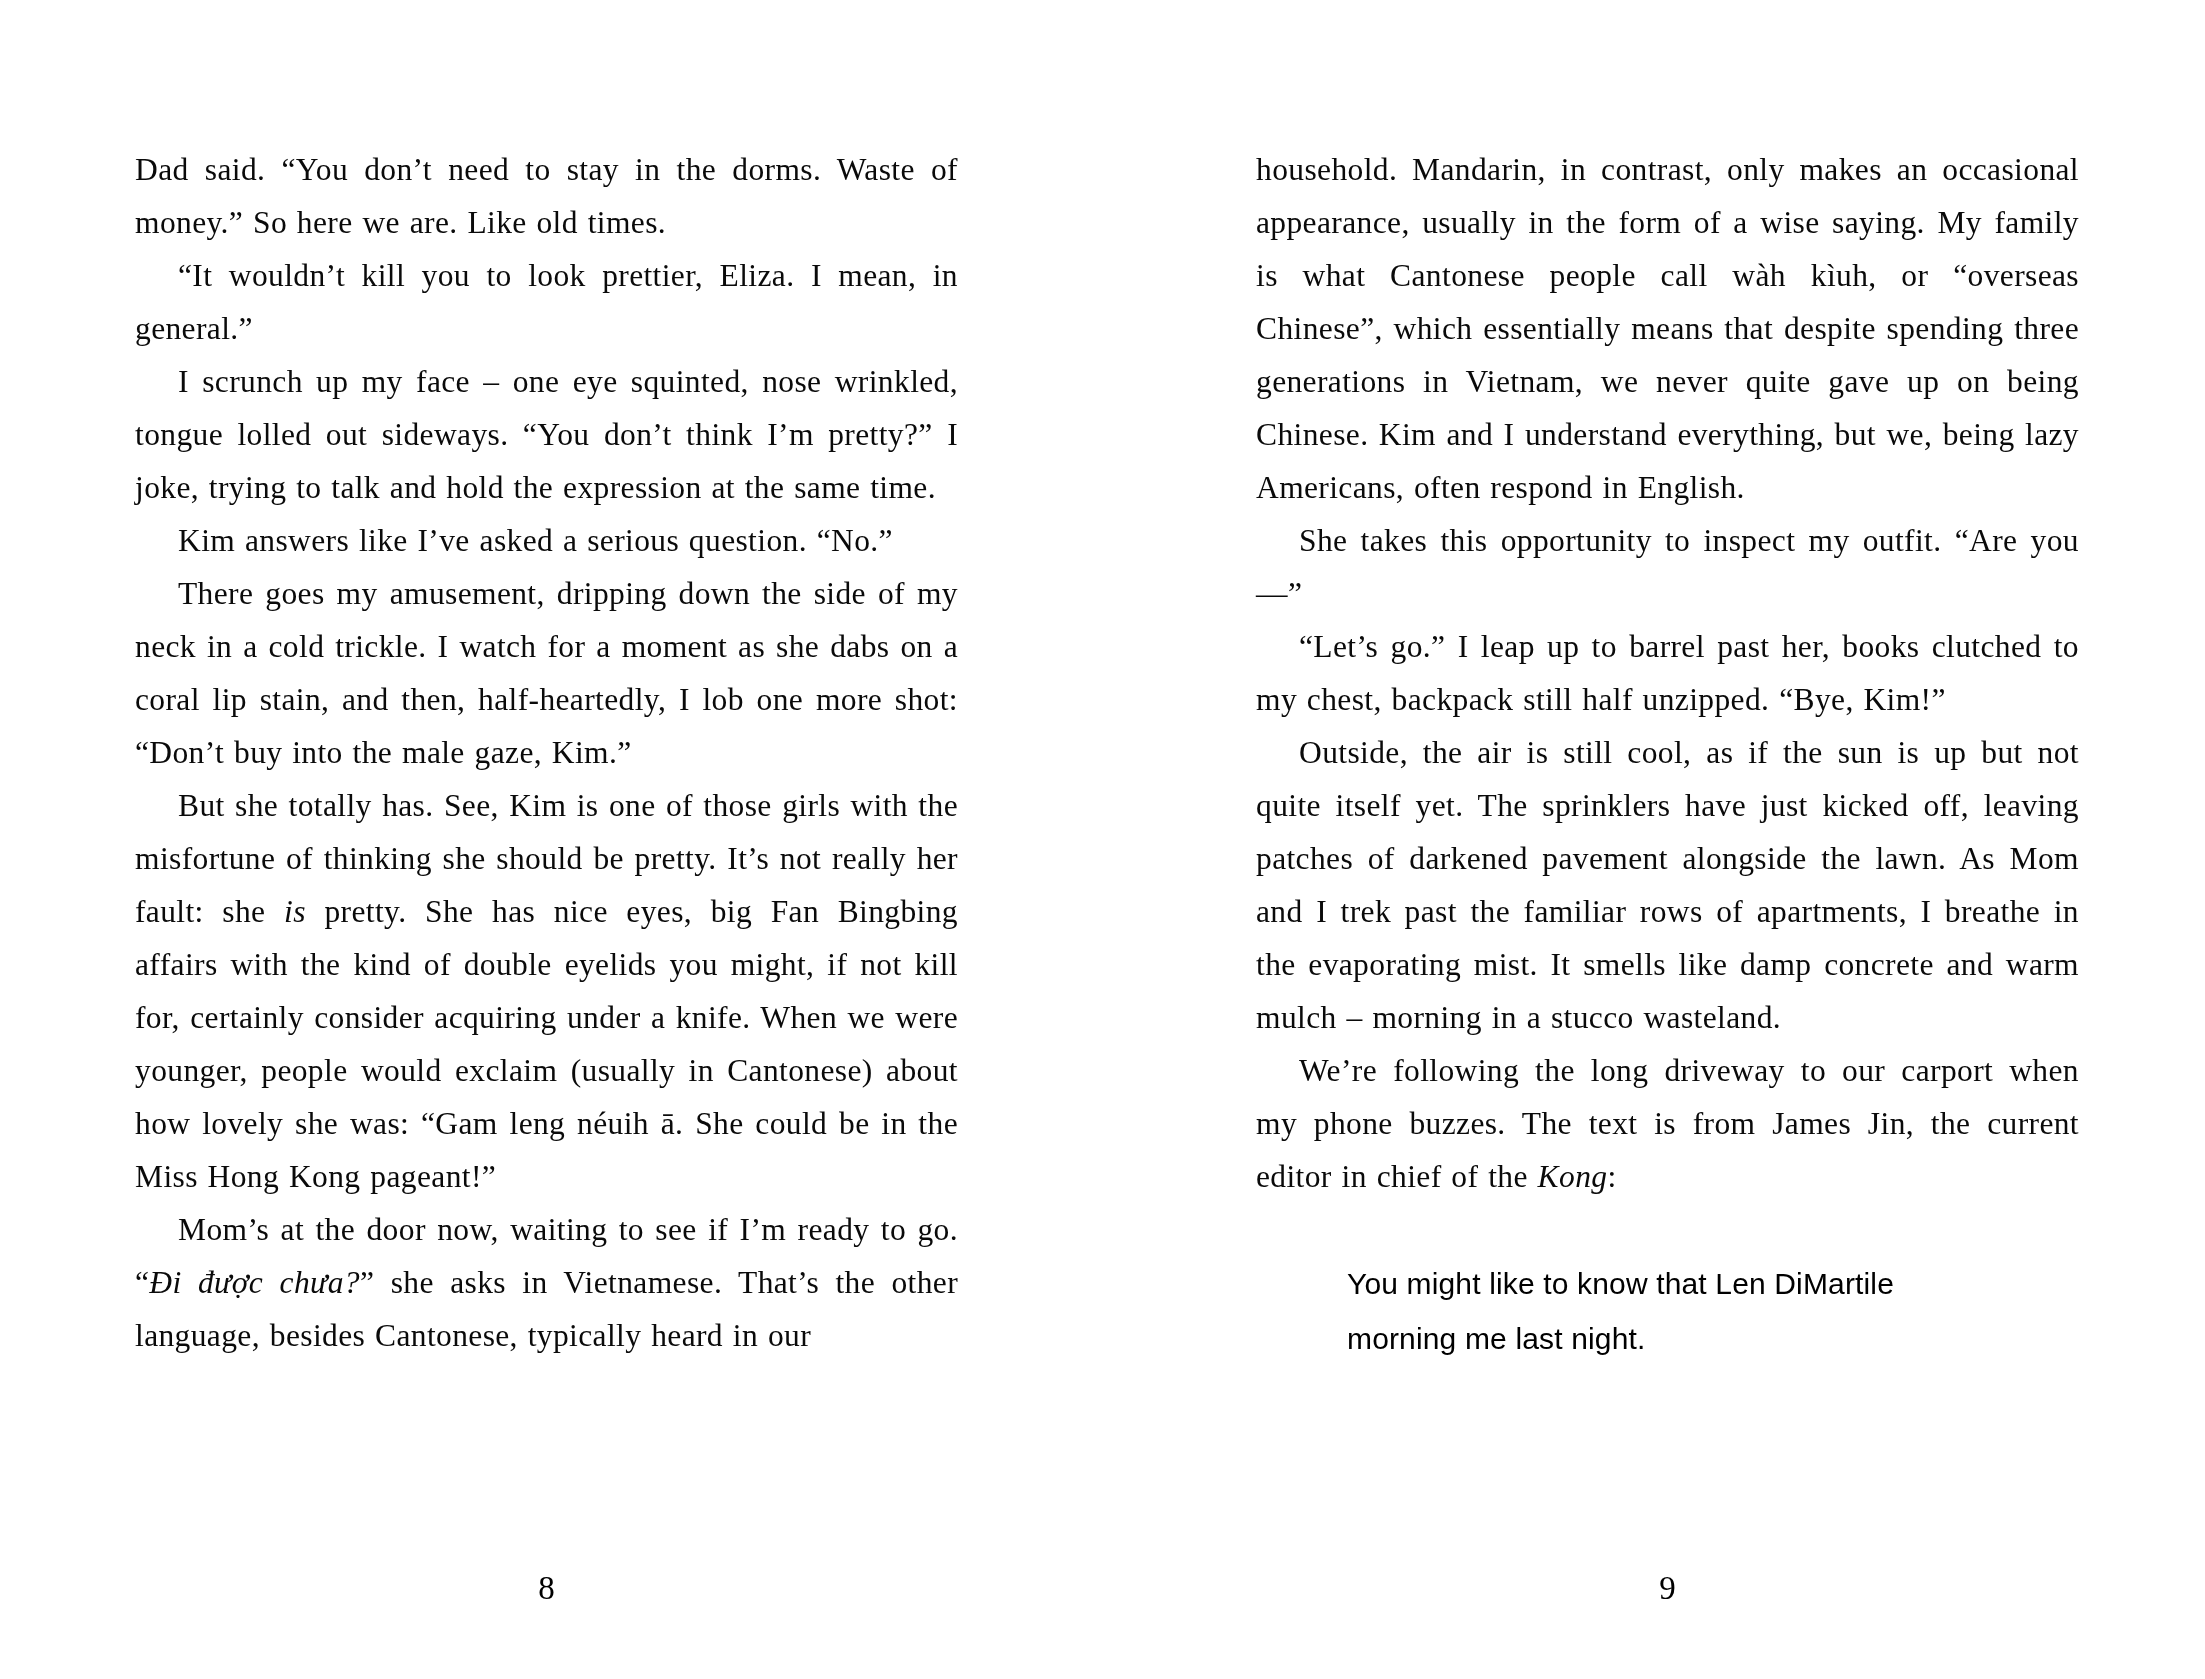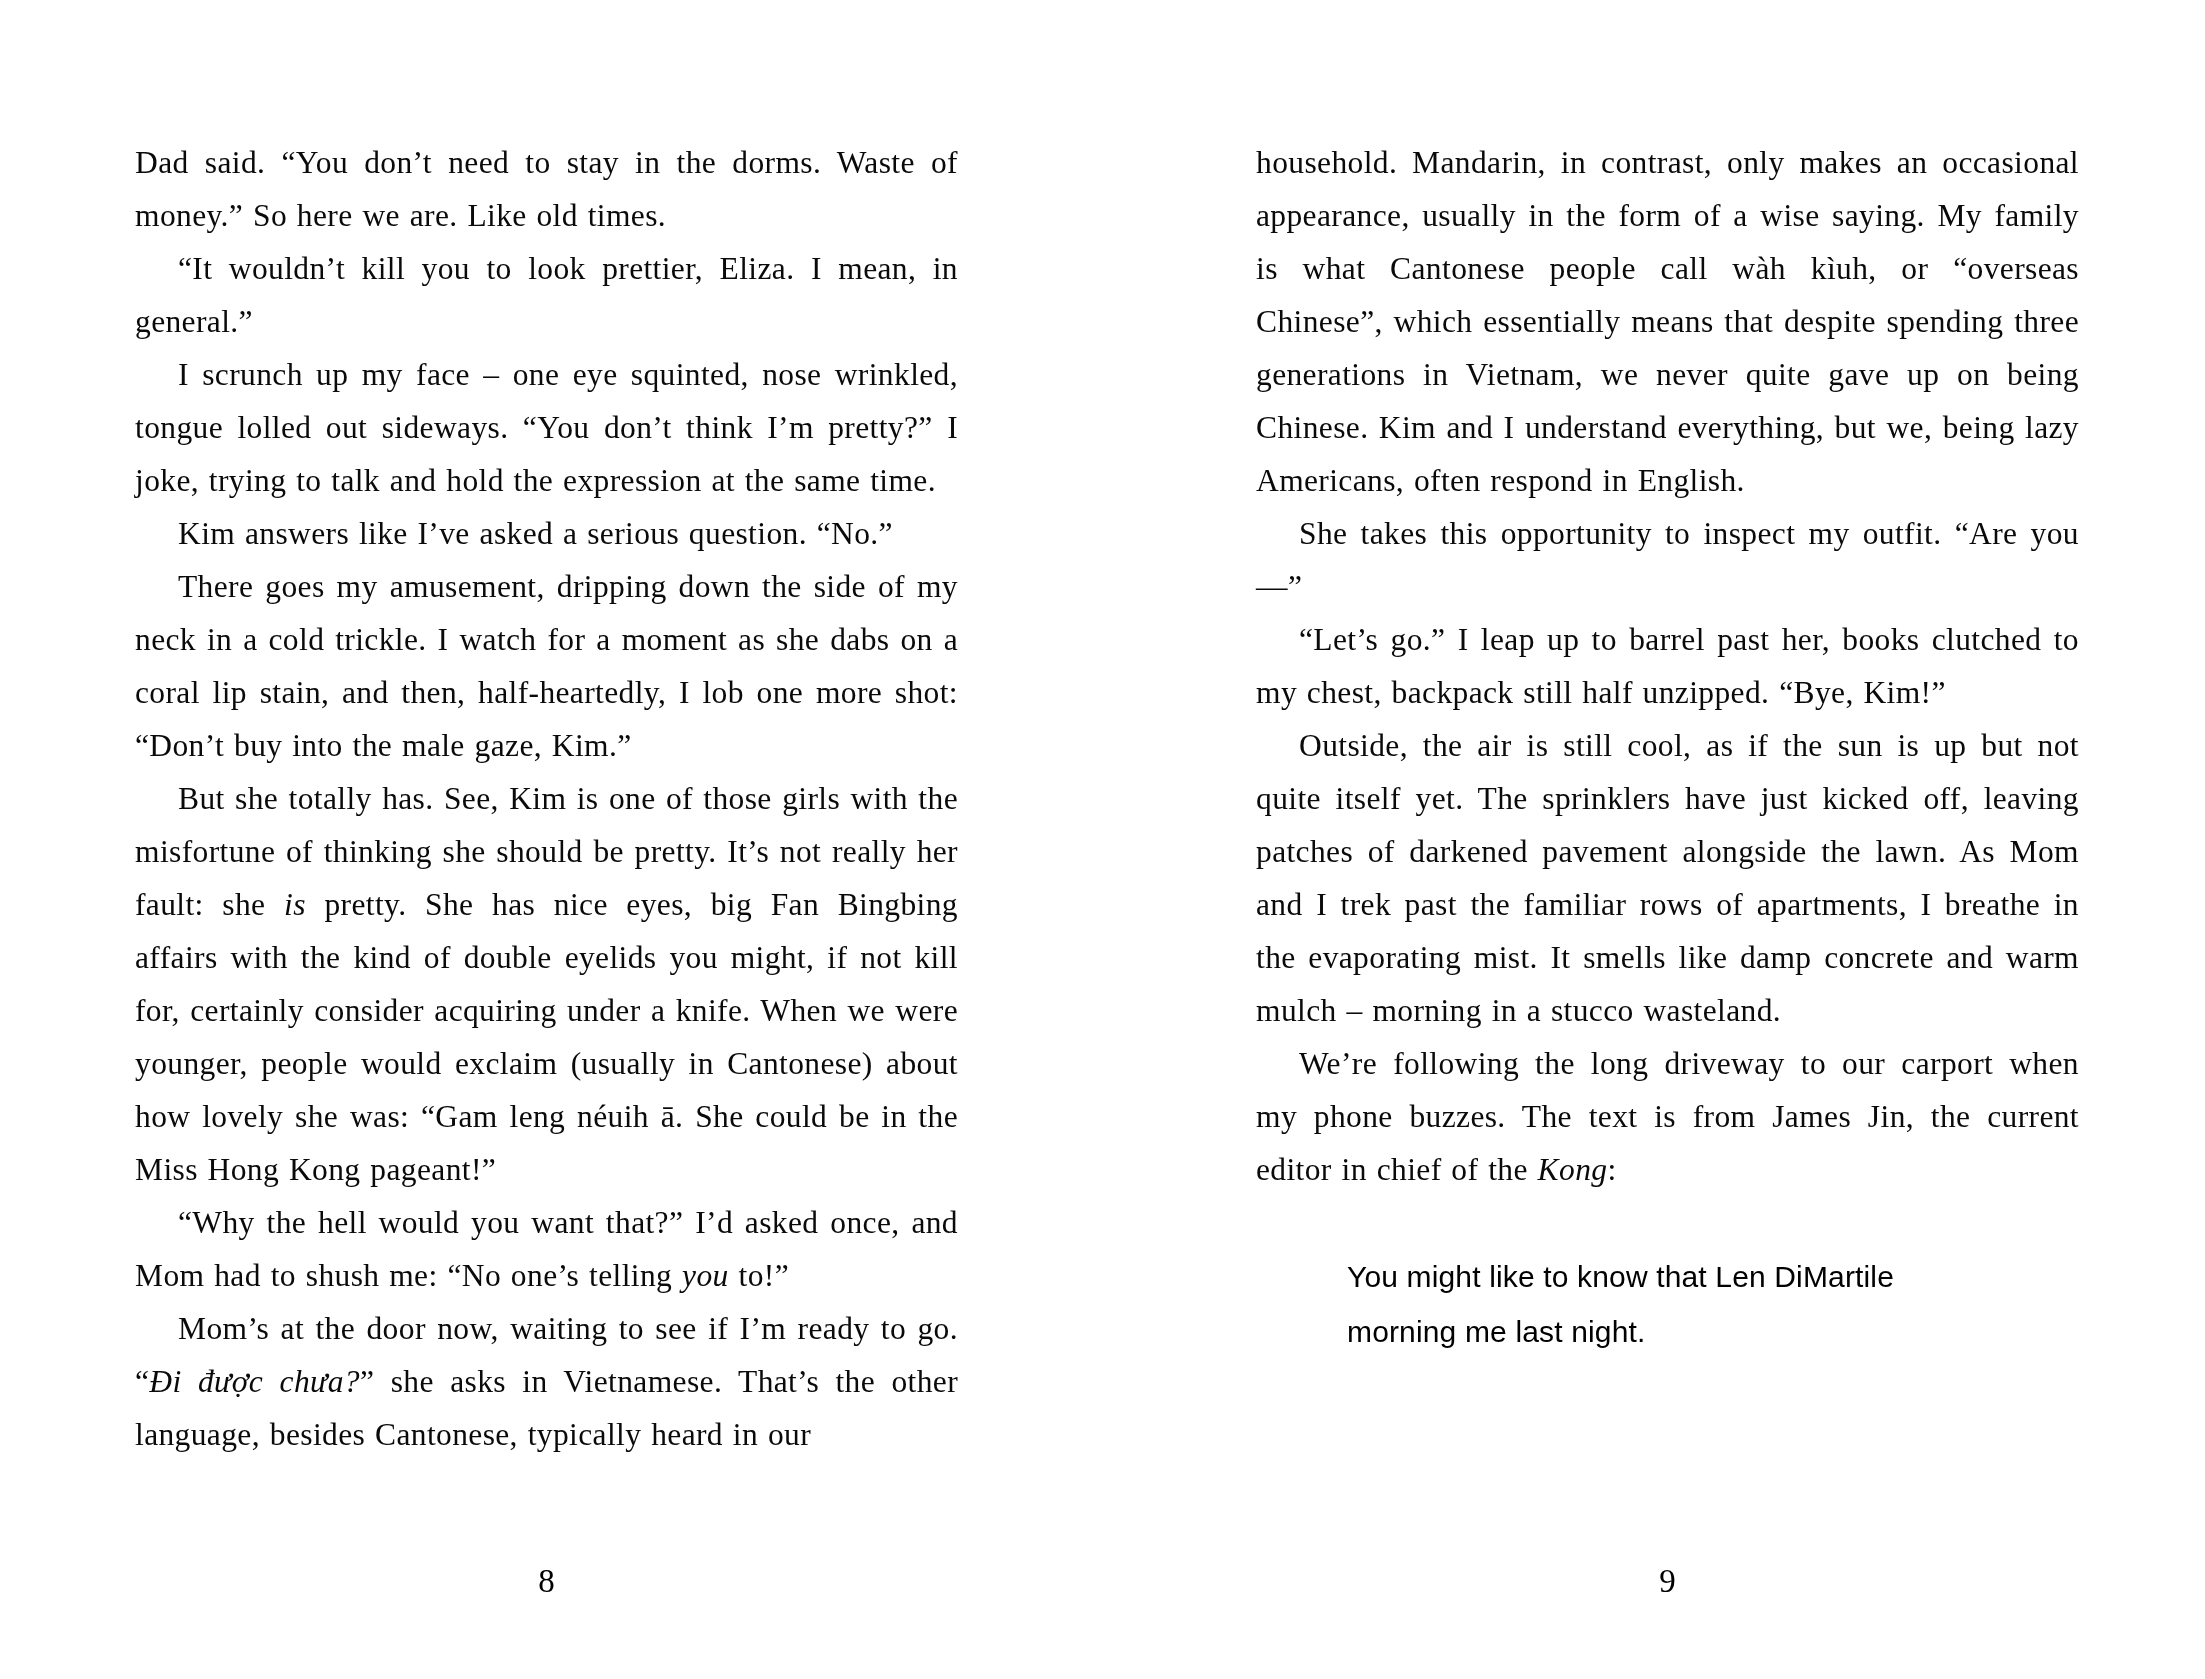--- a/index.html
+++ b/index.html
@@ -7,21 +7,21 @@
     position: relative;
     width: 2205px;
     height: 1680px;
     background: #ffffff;
     overflow: hidden;
     font-family: "Liberation Serif", "DejaVu Serif", serif;
     color: #0a0a0a;
   }
   .page {
     position: absolute;
-    top: 136px;
+    top: 143px;
     width: 823px;
     height: 1537px;
   }
   .page.left  { left: 135px; }
   .page.right { left: 1256px; }
   .text-block {
     font-size: 31.5px;
     line-height: 53px;
     text-align: justify;
     letter-spacing: 0.012em;
@@ -56,21 +56,20 @@
 <div class="spread">
 
   <section class="page left">
     <div class="text-block">
         <p class="noindent"><span>Dad said. “You don’t need to stay in the dorms. Waste of money.” So here we are. Like old times.</span></p>
         <p><span>“It wouldn’t kill you to look prettier, Eliza. I mean, in general.”</span></p>
         <p><span>I scrunch up my face – one eye squinted, nose wrinkled, tongue lolled out sideways. “You don’t think I’m pretty?” I joke, trying to talk and hold the expression at the same time.</span></p>
         <p><span>Kim answers like I’ve asked a serious question. “No.”</span></p>
         <p><span>There goes my amusement, dripping down the side of my neck in a cold trickle. I watch for a moment as she dabs on a coral lip stain, and then, half-heartedly, I lob one more shot: “Don’t buy into the male gaze, Kim.”</span></p>
         <p><span>But she totally has. See, Kim is one of those girls with the misfortune of thinking she should be pretty. It’s not really her fault: she </span><i>is</i><span> pretty. She has nice eyes, big Fan Bingbing affairs with the kind of double eyelids you might, if not kill for, certainly consider acquiring under a knife. When we were younger, people would exclaim (usually in Cantonese) about how lovely she was: “Gam leng néuih ā. She could be in the Miss Hong Kong pageant!”</span></p>
-        <p><span>“Why the hell would you want that?” I’d asked once, and Mom had to shush me: “No one’s telling </span><i>you</i><span> to!”</span></p>
         <p><span>Mom’s at the door now, waiting to see if I’m ready to go. “</span><i>Đi được chưa?</i><span>” she asks in Vietnamese. That’s the other language, besides Cantonese, typically heard in our</span></p>
       </div>
     <div class="page-number">8</div>
   </section>
 
   <section class="page right">
     <div class="text-block">
         <p class="noindent"><span>household. Mandarin, in contrast, only makes an occasional appearance, usually in the form of a wise saying. My family is what Cantonese people call wàh kìuh, or “overseas Chinese”, which essentially means that despite spending three generations in Vietnam, we never quite gave up on being Chinese. Kim and I understand everything, but we, being lazy Americans, often respond in English.</span></p>
         <p><span>She takes this opportunity to inspect my outfit. “Are you—”</span></p>
         <p><span>“Let’s go.” I leap up to barrel past her, books clutched to my chest, backpack still half unzipped. “Bye, Kim!”</span></p>

